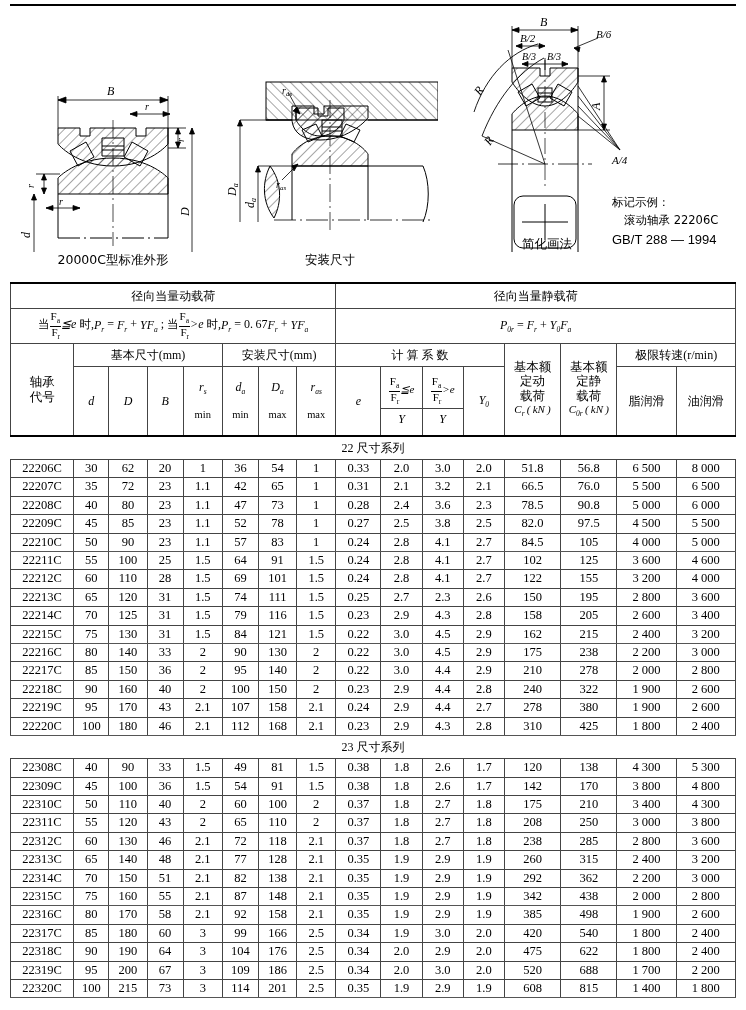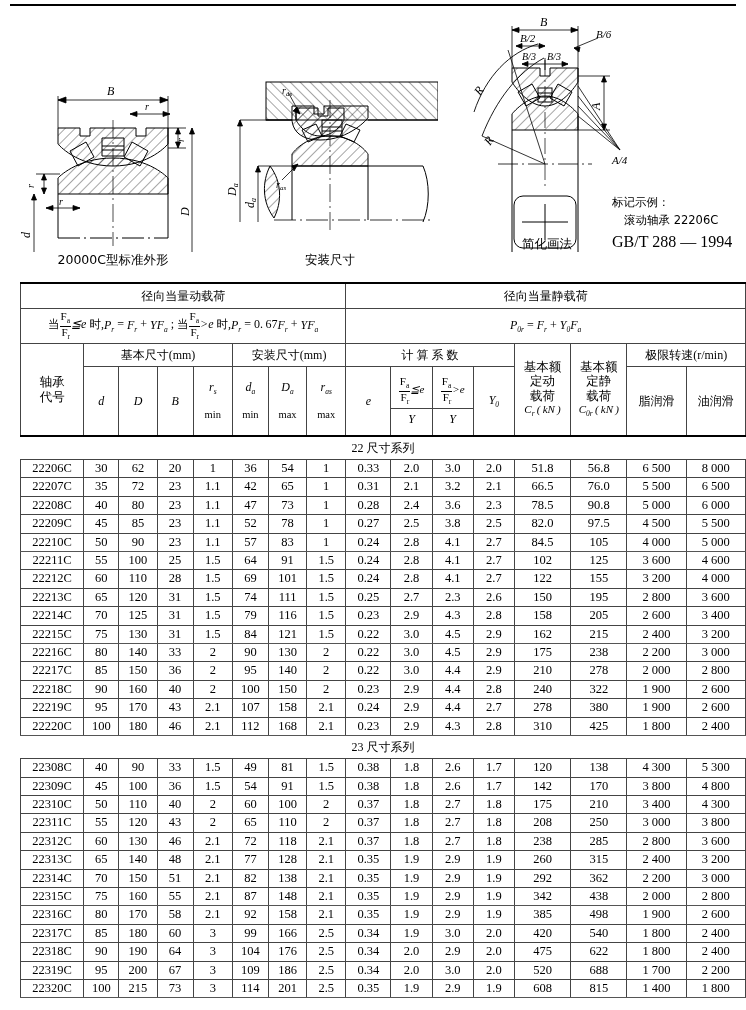--- a/index.html
+++ b/index.html
@@ -10,25 +10,25 @@
   }
   .page{position:relative;width:746px;height:1010px;box-sizing:border-box;}
   .topbar{position:absolute;left:10px;top:4px;width:726px;height:2px;background:#000;}
 
   
   .figs{position:absolute;left:0;top:8px;width:746px;height:262px;}
   .fig{position:absolute;}
   .cap{position:absolute;text-align:center;font-size:12.5px;font-family:"DejaVu Sans","Liberation Sans",sans-serif;white-space:nowrap;}
   .mark{position:absolute;right:6px;top:186px;width:128px;font-size:11.5px;line-height:1.55;font-family:"DejaVu Sans","Liberation Sans",sans-serif;}
   .mark .l2{padding-left:12px;}
-  .mark .l3{font-family:Liberation Serif, serif;font-size:16px;}
+  .mark .l3{font-family:Liberation Sans, sans-serif;font-size:13px;}
 
   
   table.main{
-    position:absolute;left:20px;top:282px;width:726px;
+    position:absolute;left:10px;top:282px;width:726px;
     border-collapse:collapse;table-layout:fixed;
   }
   table.main td,table.main th{
     border:1px solid #444;padding:0;margin:0;
     text-align:center;vertical-align:middle;
     font-size:12px;font-weight:normal;
     font-family:"Liberation Serif","DejaVu Serif",serif;
   }
   .cjk{font-family:"DejaVu Sans","Liberation Sans",sans-serif;font-size:12.5px;text-align:center;}
   .cjk-sm{font-family:"DejaVu Sans","Liberation Sans",sans-serif;font-size:11.5px;}

